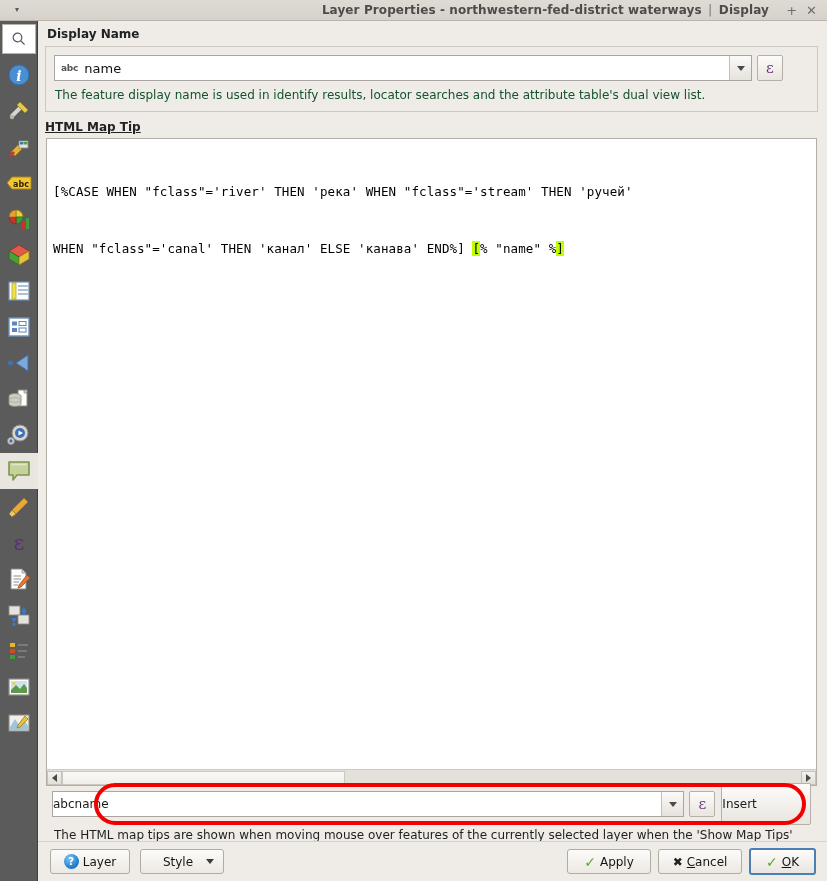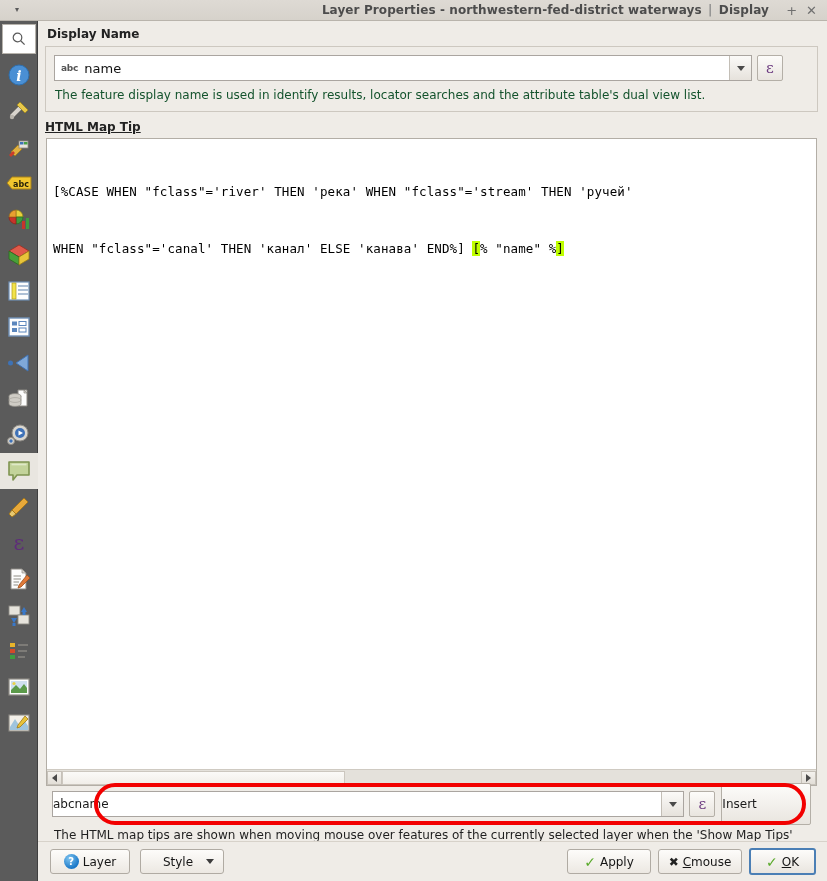--- a/index.html
+++ b/index.html
@@ -460,21 +460,21 @@
       <div class="btn" id="btn-style">
         <span>Style</span>
         <span class="style-caret"></span>
       </div>
       <div class="btn" id="btn-apply">
         <span class="check">✓</span>
         <span>Apply</span>
       </div>
       <div class="btn" id="btn-cancel">
         <span class="xmark">✖</span>
-        <span><span class="ul">C</span><span>mouse</span></span>
+        <span><span class="ul">C</span><span>ancel</span></span>
       </div>
       <div class="btn focus" id="btn-ok">
         <span class="check">✓</span>
         <span><span class="ul">O</span><span>K</span></span>
       </div>
     </div>
 
   </div>
 </div>
 

